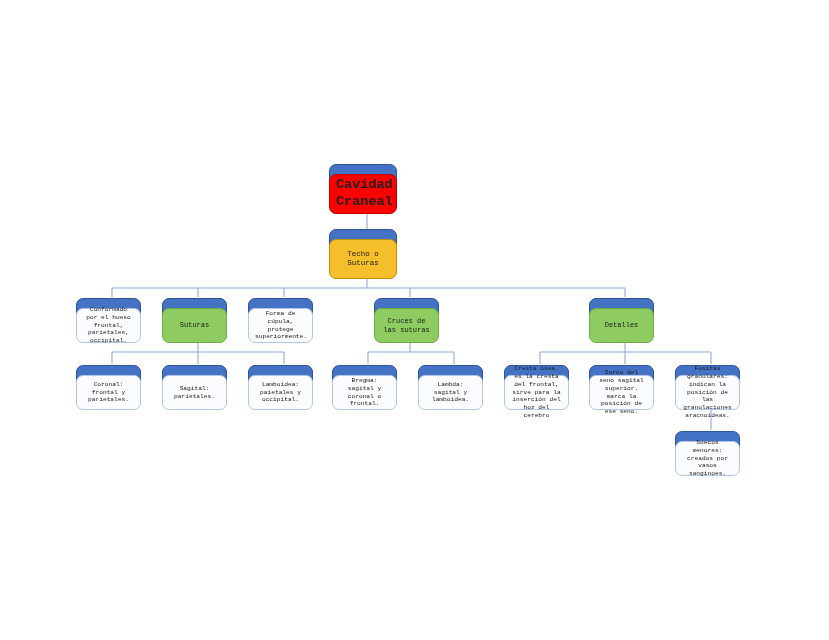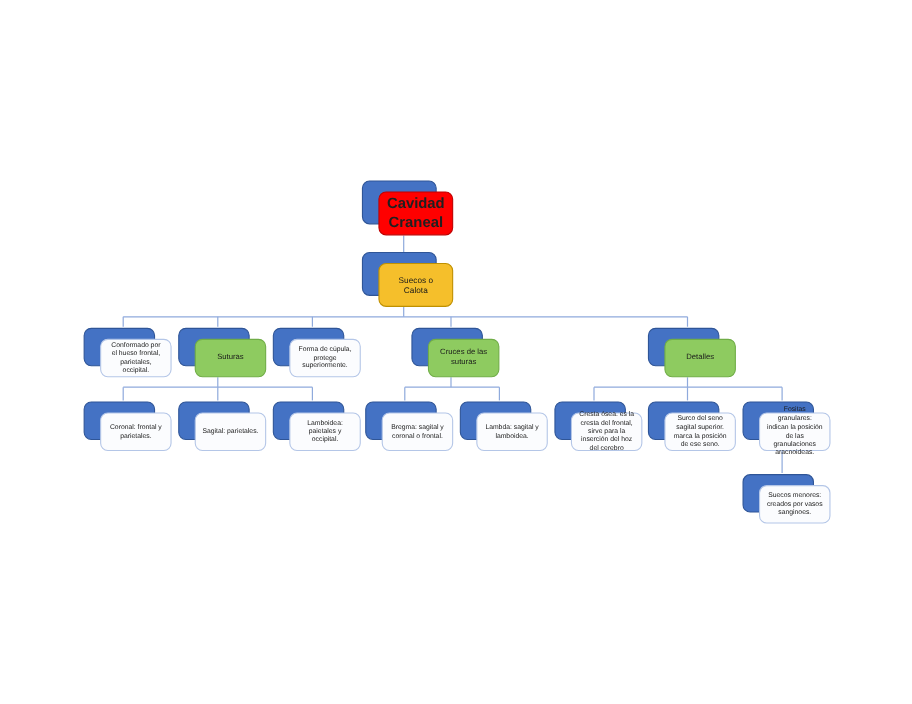--- a/index.html
+++ b/index.html
@@ -43,33 +43,34 @@
     width: 100%;
     height: 100%;
     background: #4472c4;
     border: 1px solid #2f5597;
     border-radius: 7px;
     box-sizing: border-box;
   }
   
   .node .card {
     position: absolute;
-    left: 15px;
+    left: 0;
     top: 10px;
     width: 100%;
     height: 100%;
     border-radius: 7px;
     box-sizing: border-box;
     display: flex;
     align-items: center;
     justify-content: center;
     text-align: center;
     padding: 3px 6px;
     line-height: 1.25;
     color: #1a1a1a;
+    font-family: Liberation Mono, monospace;
   }
   
   .card.fill-red {
     background: #ff0000;
     border: 1px solid #c00000;
     color: #202020;
     font-weight: bold;
     font-size: 13.5px;
   }
   .card.fill-amber {
@@ -137,21 +138,21 @@
   <div class="node" style="left:329px; top:164px; width:68px; height:40px;">
     <div class="backing"></div>
     <div class="card fill-red">
       <span class="card-text">Cavidad Craneal</span>
     </div>
   </div>
 
   <div class="node" style="left:329px; top:229px; width:68px; height:40px;">
     <div class="backing"></div>
     <div class="card fill-amber">
-      <span class="card-text">Suecos o Calota</span>
+      <span class="card-text">Techo o Suturas</span>
     </div>
   </div>
 
   <div class="node" style="left:76px; top:298px; width:65px; height:35px;">
     <div class="backing"></div>
     <div class="card fill-white">
       <span class="card-text">Conformado por el hueso frontal, parietales, occipital.</span>
     </div>
   </div>
 

